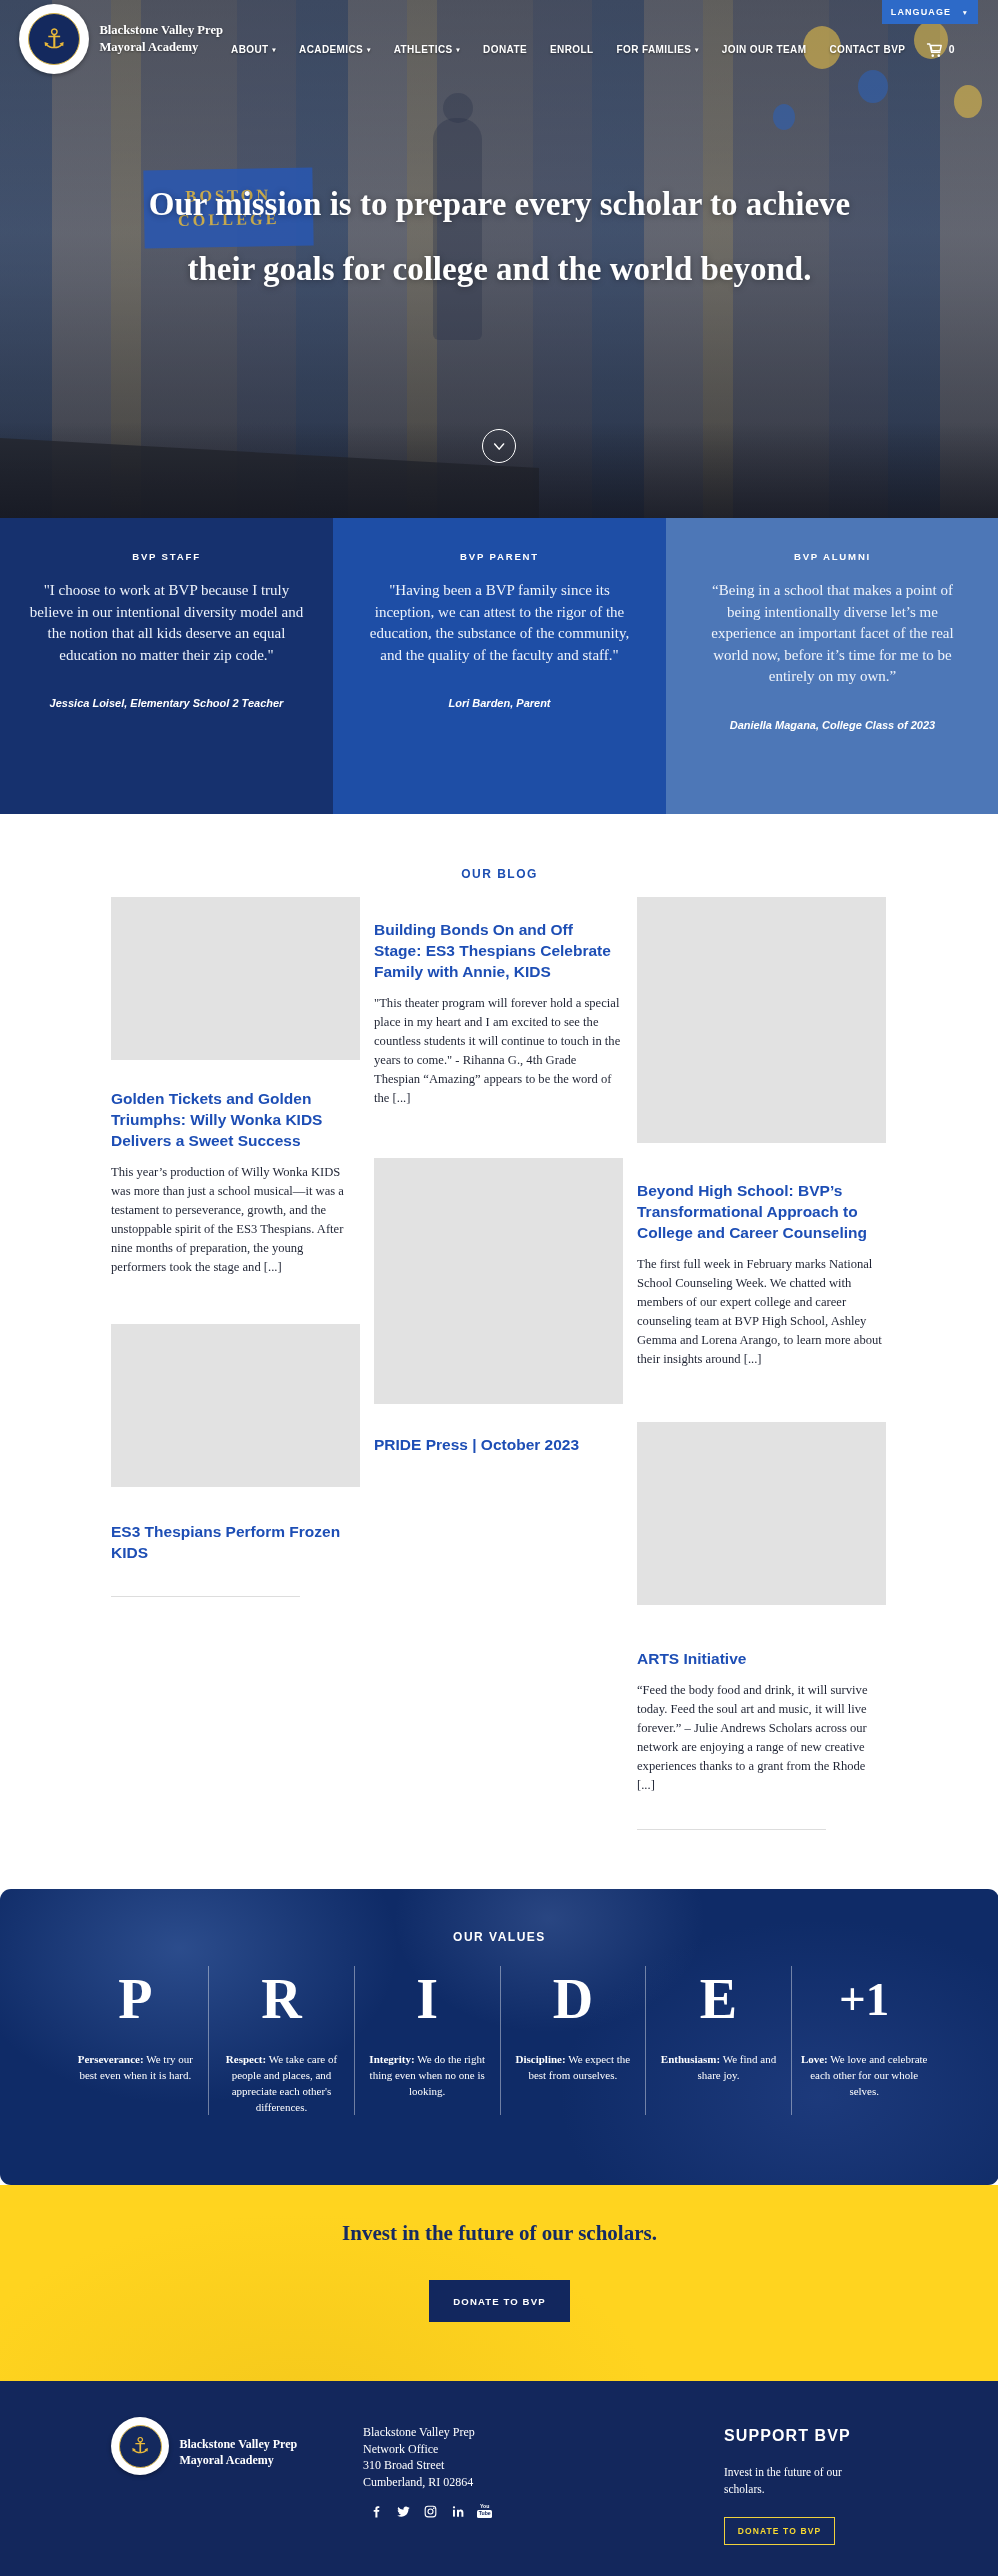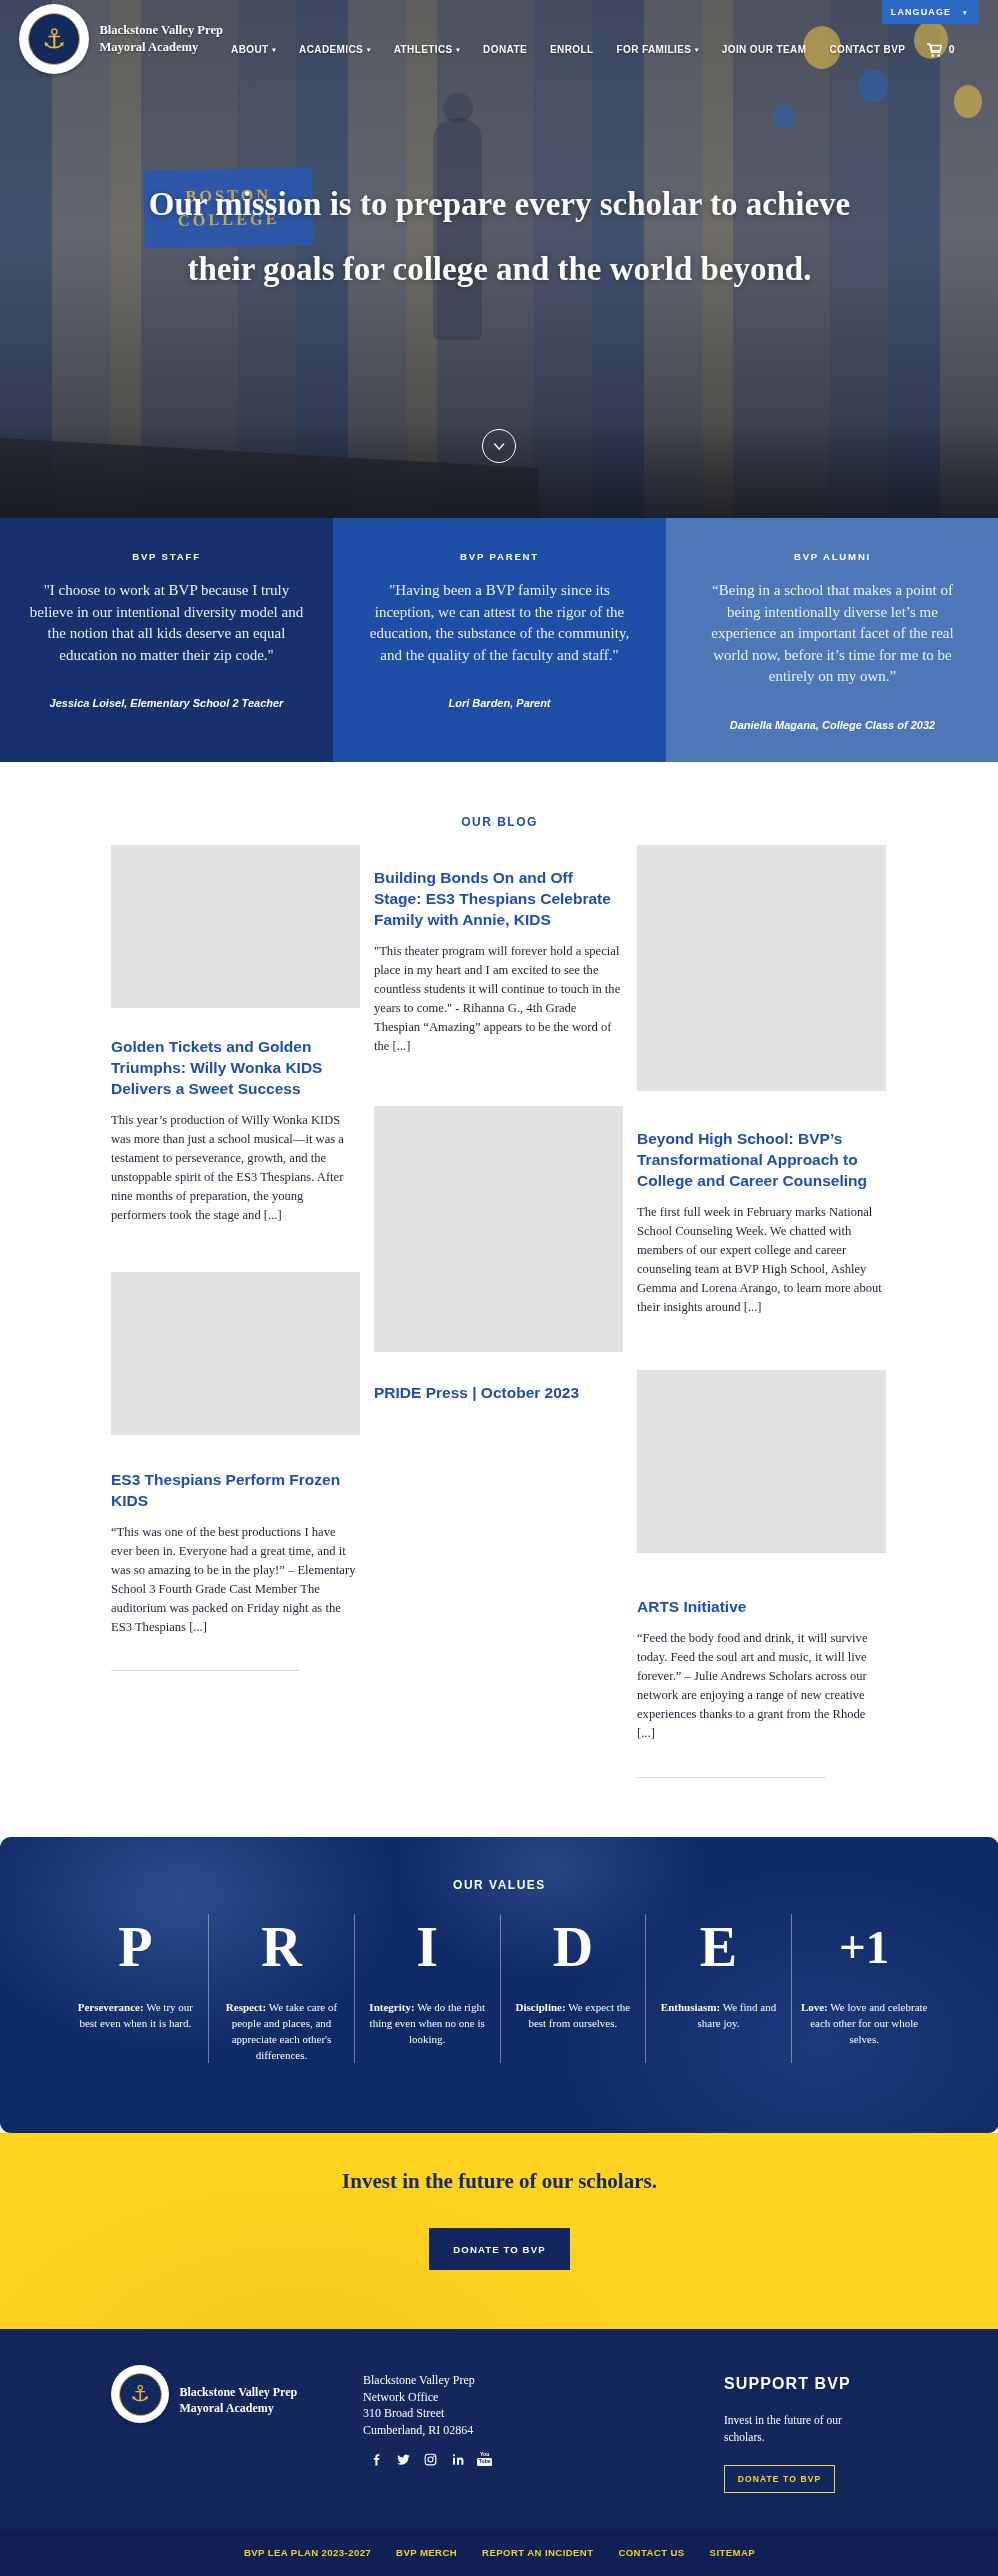--- a/index.html
+++ b/index.html
@@ -58,21 +58,21 @@
   .cart { display:flex; align-items:center; gap:4.4px; margin-left:21px; padding-top:21px;
     color:#fff; font-size:10.4px; font-weight:bold; cursor:pointer; }
 
   .hero h1 { position:absolute; left:50%; top:172px; transform:translateX(-50%); width:725px;
     text-align:center; color:#fff; font-family:"Liberation Serif", serif; font-weight:600;
     font-size:33px; line-height:65px; text-shadow:0 0.7px 6px rgba(0,0,0,.35); }
   .scroll-btn { position:absolute; left:482px; top:429px; width:34px; height:34px; border-radius:50%;
     border:1.5px solid #fff; display:flex; align-items:center; justify-content:center; cursor:pointer; }
 
   
-  .testimonials { display:flex; height:244px; }
+  .testimonials { display:flex; height:296px; }
   .t-card { flex:1 1 0; padding:33px 28px 0; text-align:center; color:#fff; }
   .t-card.c1 { background:#16316e; }
   .t-card.c2 { background:#1e4ea6; }
   .t-card.c3 { background:#4d77b7; }
   .t-label { font-size:9.6px; font-weight:bold; letter-spacing:1.8px; margin-bottom:18px; }
   .t-quote { font-family:"Liberation Serif", serif; font-size:15px; line-height:21.5px; color:#eef3fb; }
   .t-attr { margin-top:31px; font-size:11px; font-weight:bold; font-style:italic; }
 
   
   .blog { background:#fff; height:1075px; padding-top:53px; }
@@ -231,35 +231,34 @@
     <div class="t-attr">Jessica Loisel, Elementary School 2 Teacher</div>
   </div>
   <div class="t-card c2">
     <div class="t-label">BVP PARENT</div>
     <div class="t-quote">"Having been a BVP family since its inception, we can attest to the rigor of the education, the substance of the community, and the quality of the faculty and staff."</div>
     <div class="t-attr">Lori Barden, Parent</div>
   </div>
   <div class="t-card c3">
     <div class="t-label">BVP ALUMNI</div>
     <div class="t-quote">“Being in a school that makes a point of being intentionally diverse let’s me experience an important facet of the real world now, before it’s time for me to be entirely on my own.”</div>
-    <div class="t-attr">Daniella Magana, College Class of 2032</div>
+    <div class="t-attr">Daniella Magana, College Class of 2023</div>
   </div>
 </div>
 
 <div class="blog">
   <div class="section-label-blue">OUR BLOG</div>
   <div class="blog-grid">
 
     <div class="bcol">
       <div class="bimg" style="height:163px;"></div>
       <div class="bh" style="margin-top:28px;">Golden Tickets and Golden Triumphs: Willy Wonka KIDS Delivers a Sweet Success</div>
       <div class="bx">This year’s production of Willy Wonka KIDS was more than just a school musical—it was a testament to perseverance, growth, and the unstoppable spirit of the ES3 Thespians. After nine months of preparation, the young performers took the stage and [...]</div>
       <div class="bimg" style="height:163px; margin-top:47px;"></div>
       <div class="bh" style="margin-top:34px;">ES3 Thespians Perform Frozen KIDS</div>
-      <div class="bx">“This was one of the best productions I have ever been in. Everyone had a great time, and it was so amazing to be in the play!” – Elementary School 3 Fourth Grade Cast Member  The auditorium was packed on Friday night as the ES3 Thespians [...]</div>
       <div class="bdiv"></div>
     </div>
 
     <div class="bcol" style="padding-top:22px;">
       <div class="bh">Building Bonds On and Off Stage: ES3 Thespians Celebrate Family with Annie, KIDS</div>
       <div class="bx">"This theater program will forever hold a special place in my heart and I am excited to see the countless students it will continue to touch in the years to come." - Rihanna G., 4th Grade Thespian “Amazing” appears to be the word of the [...]</div>
       <div class="bimg" style="height:246px; margin-top:50px;"></div>
       <div class="bh" style="margin-top:30px;">PRIDE Press | October 2023</div>
     </div>
 

